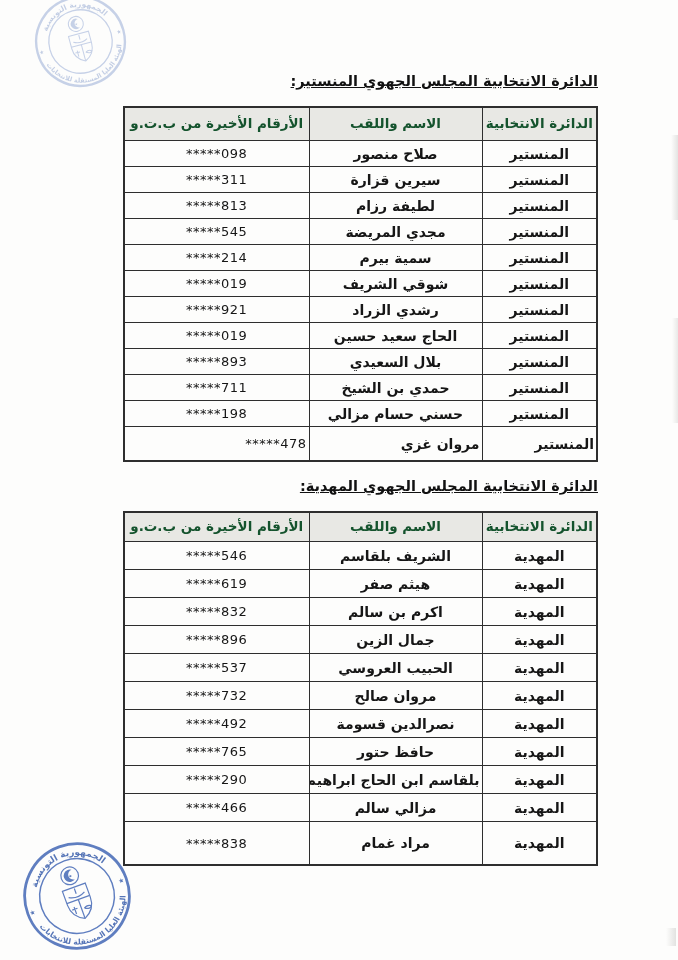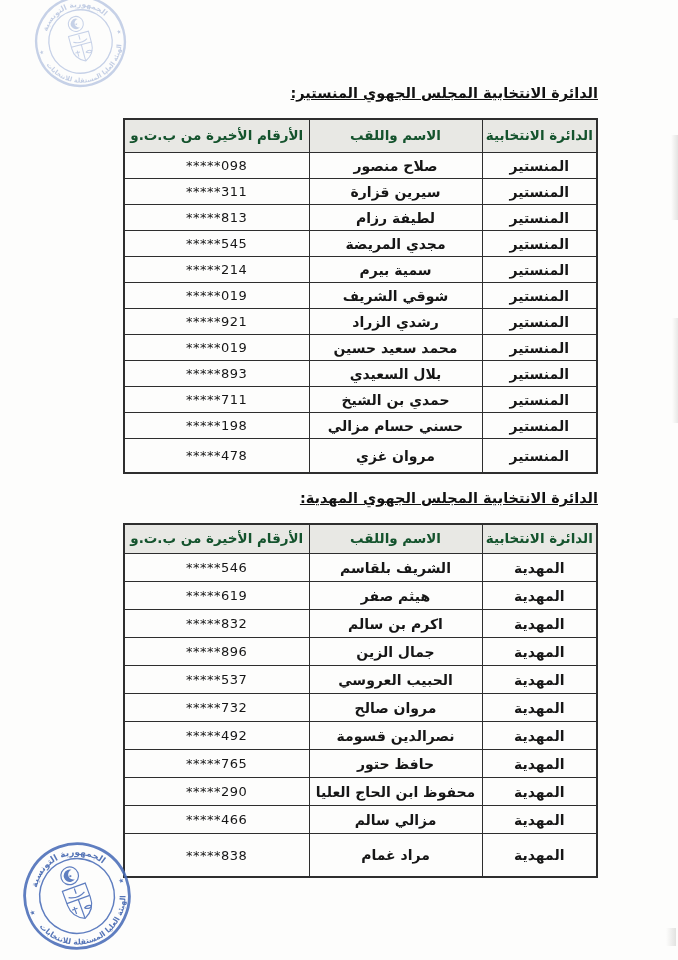--- a/index.html
+++ b/index.html
@@ -5,41 +5,41 @@
   html,body{margin:0;padding:0;background:#9a9a9a;}
   .page{
     position:relative; width:678px; height:960px; margin:0 auto;
     background:#fdfdfc; overflow:hidden;
     font-family:"DejaVu Sans", sans-serif; color:#161616;
   }
   .section{position:absolute; right:80px; width:473px; direction:rtl;}
   .sec1{top:72px;}
   .sec2{top:477px;}
   .section h2{
-    margin:12px 0 16px 0; font-size:14.5px; font-weight:700; line-height:1.25;
+    margin:0 0 16px 0; font-size:14.5px; font-weight:700; line-height:1.25;
     text-decoration:underline; text-align:right; color:#111;
   }
   table.cand{
     border-collapse:collapse; table-layout:fixed; width:473px;
     direction:rtl; background:#fdfdfc;
   }
   table.cand col.c-district{width:115px;}
   table.cand col.c-name{width:173px;}
   table.cand col.c-id{width:185px;}
   table.cand th, table.cand td{
     border:1px solid #2e2e2e; text-align:center; vertical-align:middle;
     padding:1px 2px; line-height:1.15; overflow:hidden; white-space:nowrap;
   }
   table.cand{border:2px solid #2e2e2e;}
   table.cand th{
     background:#e8e8e4; font-size:13.5px; font-weight:700; color:#14532d;
   }
   table.cand td{font-size:14px; font-weight:700;}
   .t1 th{height:30px;} .t1 td{height:23px;}
-  .t1 tbody tr:last-child td{height:31px;}
+  .t1 tbody tr:last-child td{height:31px;text-align:right;}
   .t2 th{height:26px;} .t2 td{height:25px;}
   .t2 tbody tr:last-child td{height:40px;}
   td .num{
     direction:ltr; unicode-bidi:isolate; font-size:13px; font-weight:400;
     letter-spacing:0.5px;
   }
   .stamp{position:absolute; pointer-events:none;}
   .stamp-top{left:33px; top:-6px; width:95px; height:95px; opacity:0.30;}
   .stamp-bottom{left:21px; top:840px; width:112px; height:112px; opacity:0.88;}
   .stamp svg{width:100%; height:100%;}
@@ -133,21 +133,21 @@
             <td>شوقي الشريف</td>
             <td><span class="num">*****019</span></td>
           </tr>
           <tr>
             <td>المنستير</td>
             <td>رشدي الزراد</td>
             <td><span class="num">*****921</span></td>
           </tr>
           <tr>
             <td>المنستير</td>
-            <td>محمد سعيد حسين</td>
+            <td>الحاج سعيد حسين</td>
             <td><span class="num">*****019</span></td>
           </tr>
           <tr>
             <td>المنستير</td>
             <td>بلال السعيدي</td>
             <td><span class="num">*****893</span></td>
           </tr>
           <tr>
             <td>المنستير</td>
             <td>حمدي بن الشيخ</td>
@@ -218,21 +218,21 @@
             <td>نصرالدين قسومة</td>
             <td><span class="num">*****492</span></td>
           </tr>
           <tr>
             <td>المهدية</td>
             <td>حافظ حتور</td>
             <td><span class="num">*****765</span></td>
           </tr>
           <tr>
             <td>المهدية</td>
-            <td>محفوظ ابن الحاج العليا</td>
+            <td>بلقاسم ابن الحاج ابراهيم</td>
             <td><span class="num">*****290</span></td>
           </tr>
           <tr>
             <td>المهدية</td>
             <td>مزالي سالم</td>
             <td><span class="num">*****466</span></td>
           </tr>
           <tr>
             <td>المهدية</td>
             <td>مراد غمام</td>

